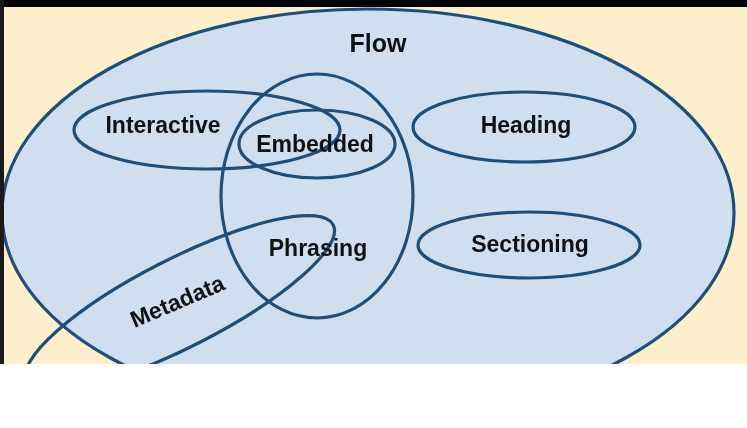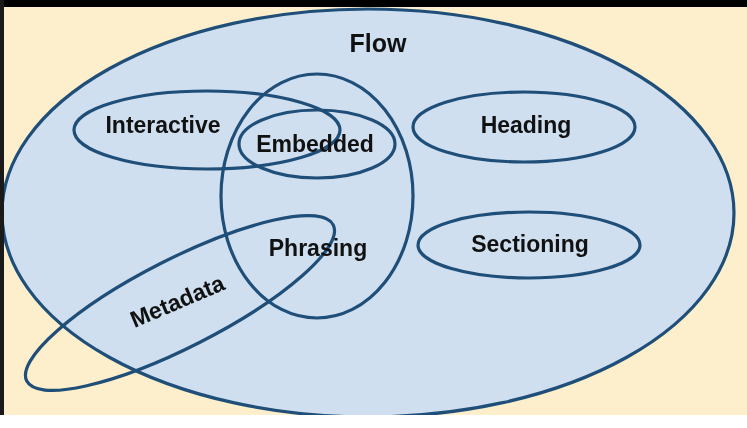--- a/index.html
+++ b/index.html
@@ -3,21 +3,21 @@
 <meta charset="utf-8">
 <style>
   html, body {
     margin: 0;
     padding: 0;
     background: #ffffff;
   }
   #stage {
     position: relative;
     width: 747px;
-    height: 415px;
+    height: 364px;
     overflow: hidden;
     font-family: "Liberation Sans", sans-serif;
   }
   #diagram-svg {
     display: block;
     width: 747px;
     height: 428px;
   }
   .venn-label {
     font-family: "Liberation Sans", sans-serif;

